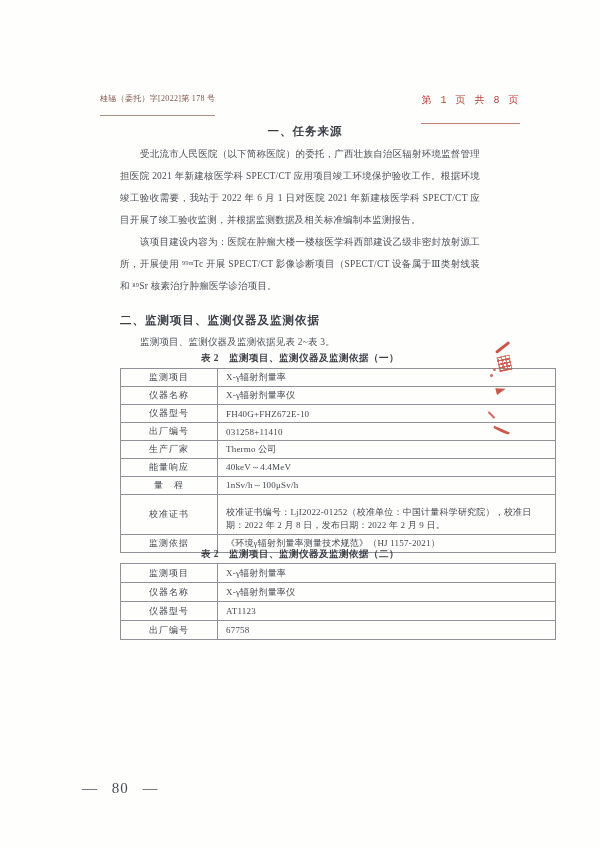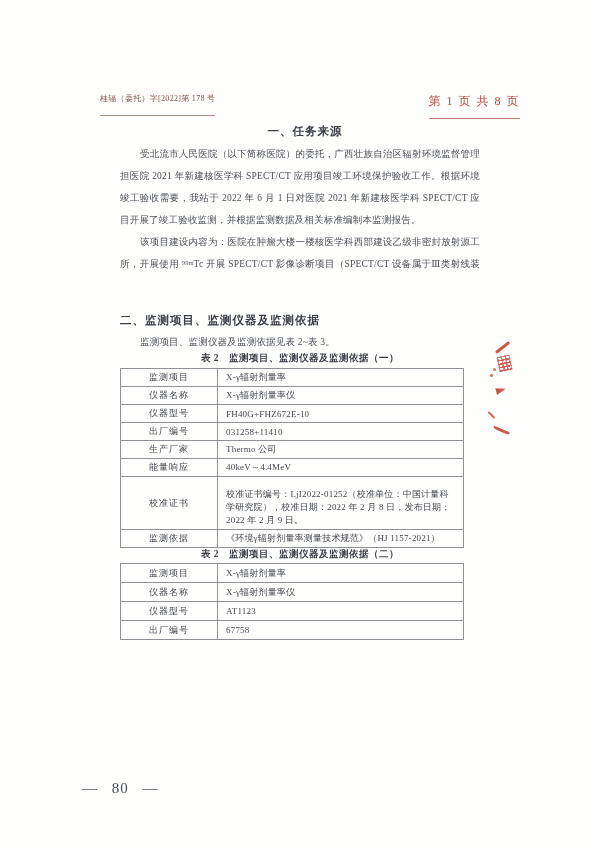--- a/index.html
+++ b/index.html
@@ -14,22 +14,22 @@
   .page{position:absolute;inset:0;background:#fefefd;}
 
   
   .hdr-left{
     position:absolute;left:100px;top:93px;
     font-size:8px;color:#7d5348;letter-spacing:.3px;
     border-bottom:1px solid #a89288;padding-bottom:11px;
   }
   .hdr-right{
     position:absolute;right:80px;top:93px;
-    font-size:12px;color:#b5443a;letter-spacing:1.5px;
-    border-bottom:1px solid #c27d72;padding-bottom:8px;
+    font-size:10px;color:#b5443a;letter-spacing:1.5px;
+    border-bottom:1px solid #c27d72;padding-bottom:16px;font-family:Liberation Mono, monospace;
   }
 
   
   .sec-title{
     position:absolute;left:120px;width:370px;
     font-size:11.5px;font-weight:bold;color:#3b3e47;
     letter-spacing:1px;margin:0;
   }
   .sec1-title{top:124px;text-align:center;}
   .sec2-title{top:313px;}
@@ -53,21 +53,21 @@
   
   .caption{
     position:absolute;left:120px;width:360px;text-align:center;
     font-size:9.5px;font-weight:bold;color:#3b3e47;letter-spacing:.5px;
   }
   .cap1{top:352px;}
   .cap2{top:548px;}
 
   
   table.tbl{
-    position:absolute;left:120px;width:344px;
+    position:absolute;left:120px;width:436px;
     border-collapse:collapse;table-layout:fixed;
   }
   .t1{top:368px;}
   .t2{top:563px;}
   .tbl td{
     border:1px solid #8e9196;
     font-size:9px;color:#44474f;
     vertical-align:middle;
     padding:0 8px;
     overflow:hidden;
@@ -114,20 +114,21 @@
   <div class="para p1">
     <div class="ln indent just">受北流市人民医院（以下简称医院）的委托，广西壮族自治区辐射环境监督管理站承</div>
     <div class="ln just">担医院 2021 年新建核医学科 SPECT/CT 应用项目竣工环境保护验收工作。根据环境保护</div>
     <div class="ln just">竣工验收需要，我站于 2022 年 6 月 1 日对医院 2021 年新建核医学科 SPECT/CT 应用项</div>
     <div class="ln">目开展了竣工验收监测，并根据监测数据及相关标准编制本监测报告。</div>
   </div>
 
   <div class="para p2">
     <div class="ln indent just">该项目建设内容为：医院在肿瘤大楼一楼核医学科西部建设乙级非密封放射源工作场</div>
     <div class="ln just">所，开展使用 ⁹⁹ᵐTc 开展 SPECT/CT 影像诊断项目（SPECT/CT 设备属于Ⅲ类射线装置）</div>
+    <div class="ln">和 ⁸⁹Sr 核素治疗肿瘤医学诊治项目。</div>
   </div>
 
   <h2 class="sec-title sec2-title">二、监测项目、监测仪器及监测依据</h2>
 
   <div class="intro">监测项目、监测仪器及监测依据见表 2~表 3。</div>
 
   <div class="caption cap1">表 2　监测项目、监测仪器及监测依据（一）</div>
 
   <table class="tbl t1">
     <tbody>
@@ -147,20 +148,24 @@
         <td class="lbl">出厂编号</td>
         <td class="val">031258+11410</td>
       </tr>
       <tr>
         <td class="lbl">生产厂家</td>
         <td class="val">Thermo 公司</td>
       </tr>
       <tr>
         <td class="lbl">能量响应</td>
         <td class="val">40keV～4.4MeV</td>
+      </tr>
+      <tr>
+        <td class="lbl">量　程</td>
+        <td class="val">1nSv/h～100μSv/h</td>
       </tr>
       <tr class="dbl">
         <td class="lbl">校准证书</td>
         <td class="val">校准证书编号：LjI2022-01252（校准单位：中国计量科学研究院），校准日期：2022 年 2 月 8 日，发布日期：2022 年 2 月 9 日。</td>
       </tr>
       <tr>
         <td class="lbl">监测依据</td>
         <td class="val">《环境γ辐射剂量率测量技术规范》（HJ 1157-2021）</td>
       </tr>
     </tbody>

